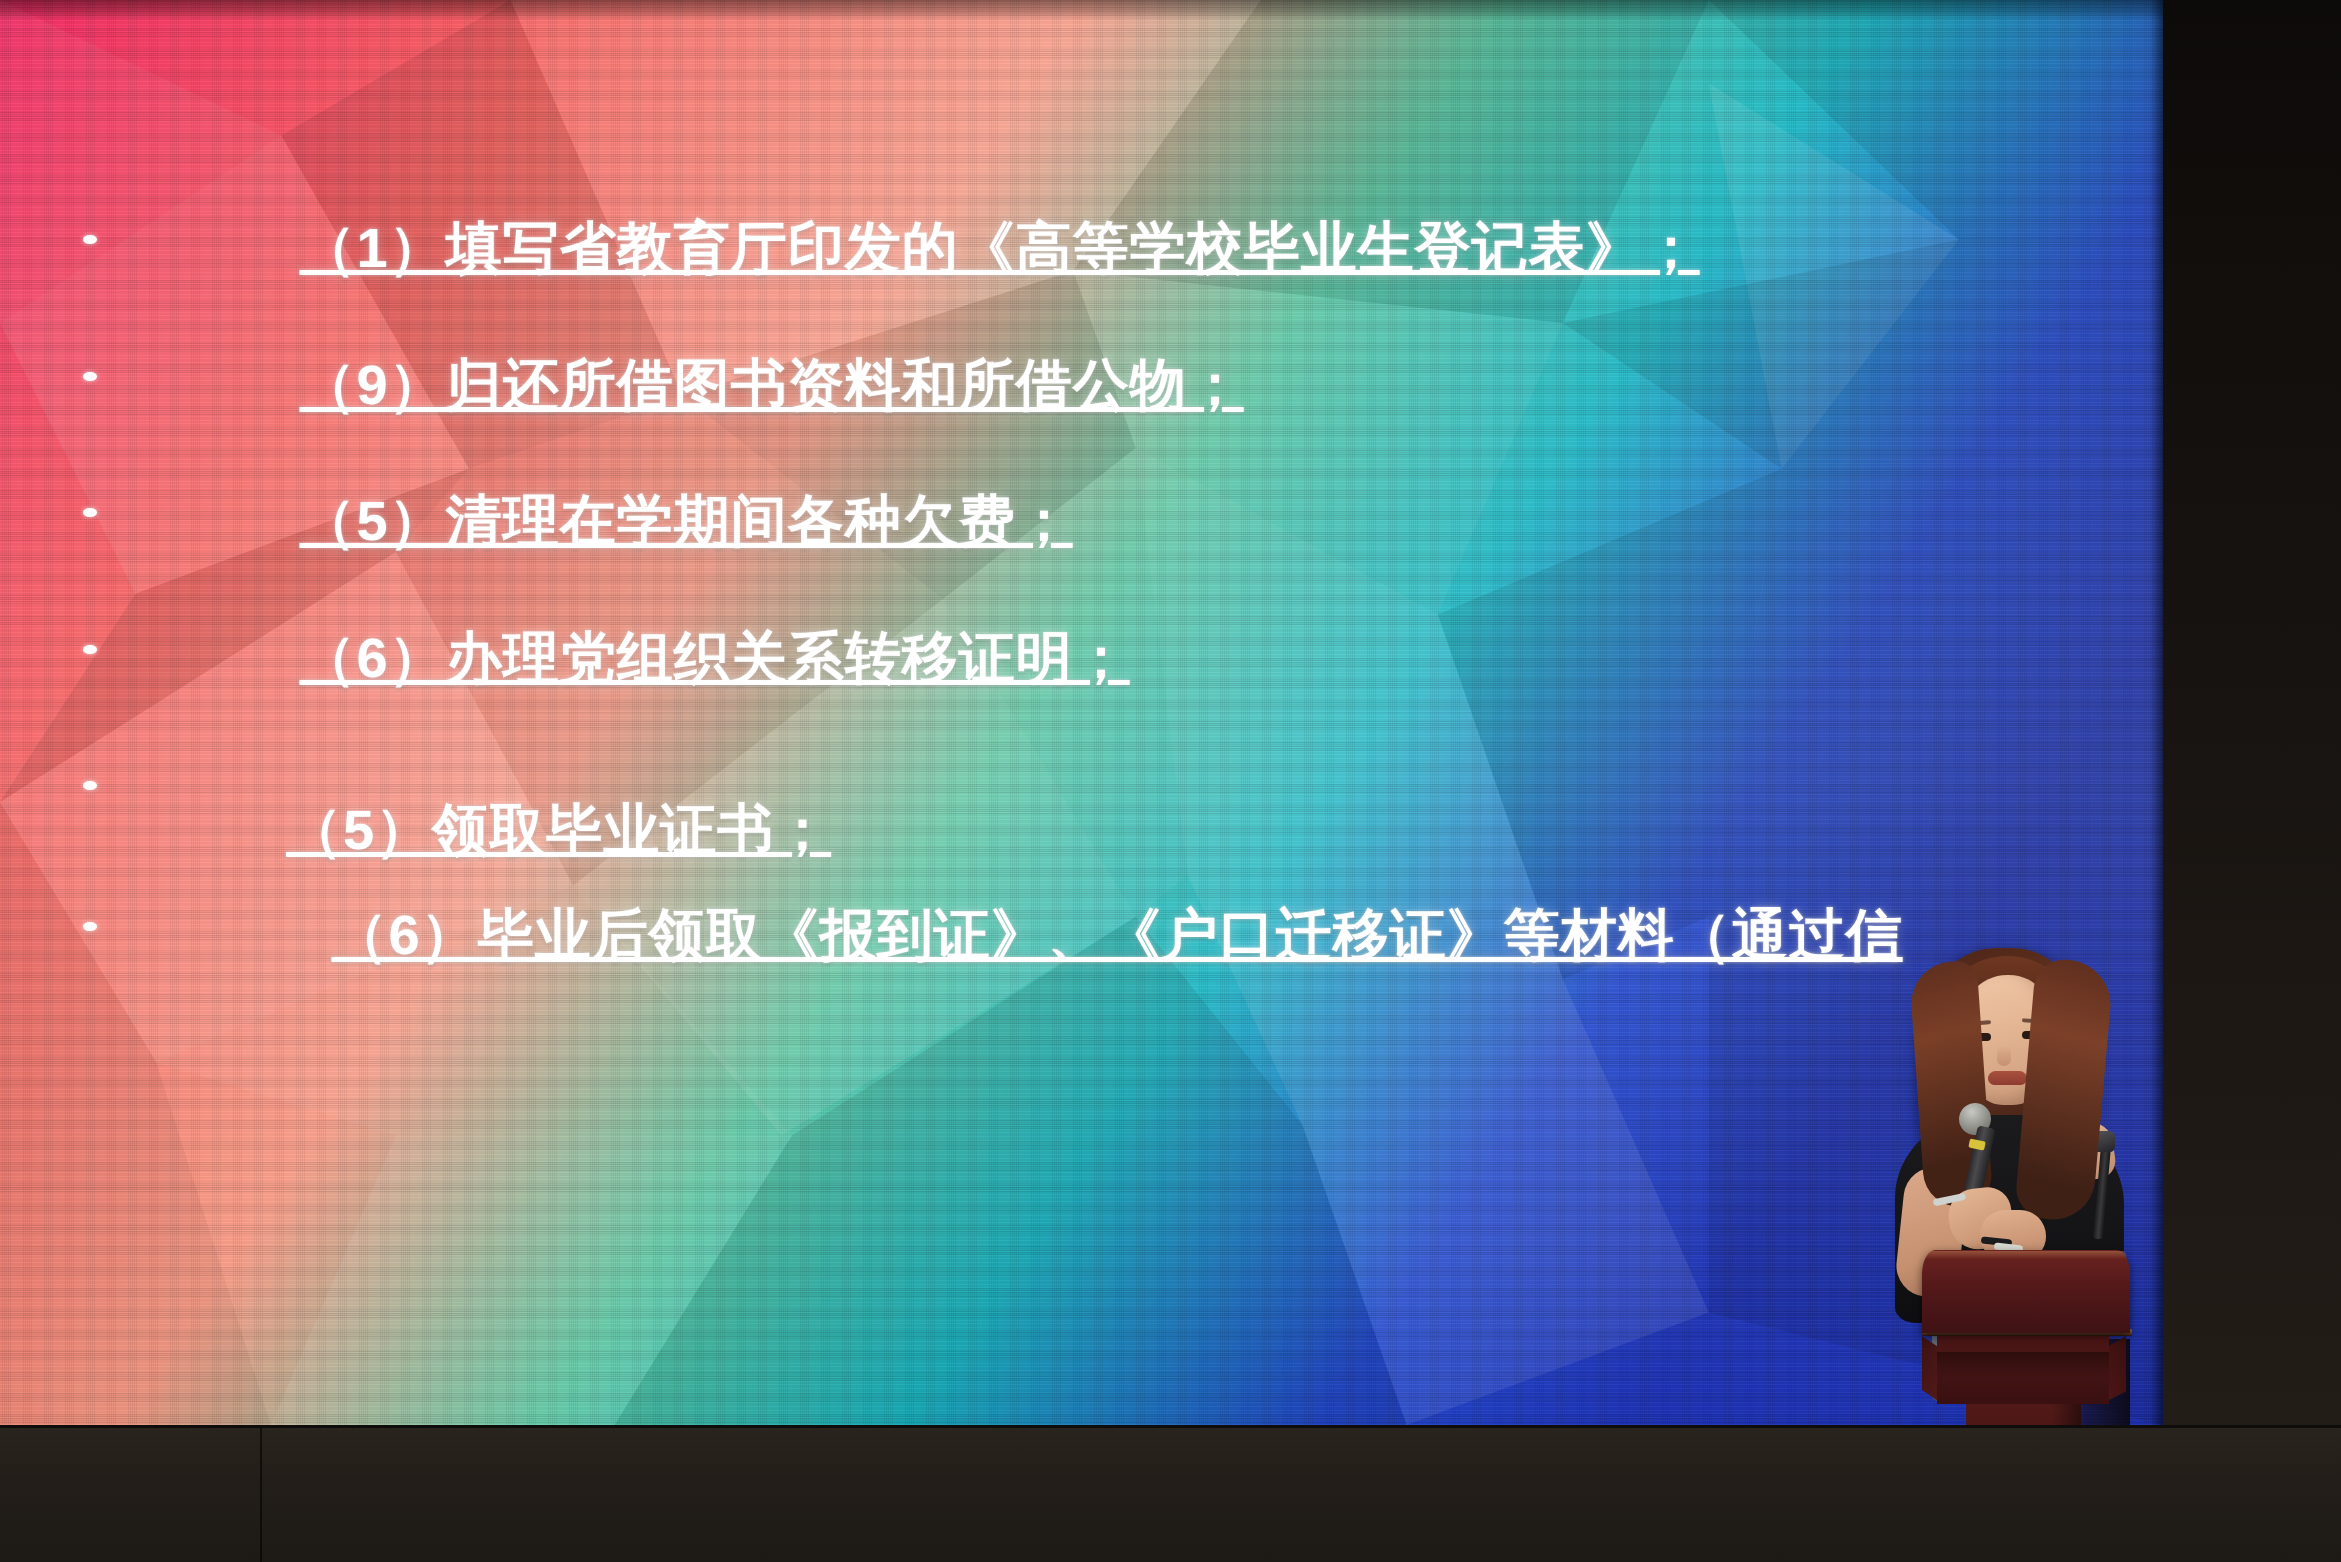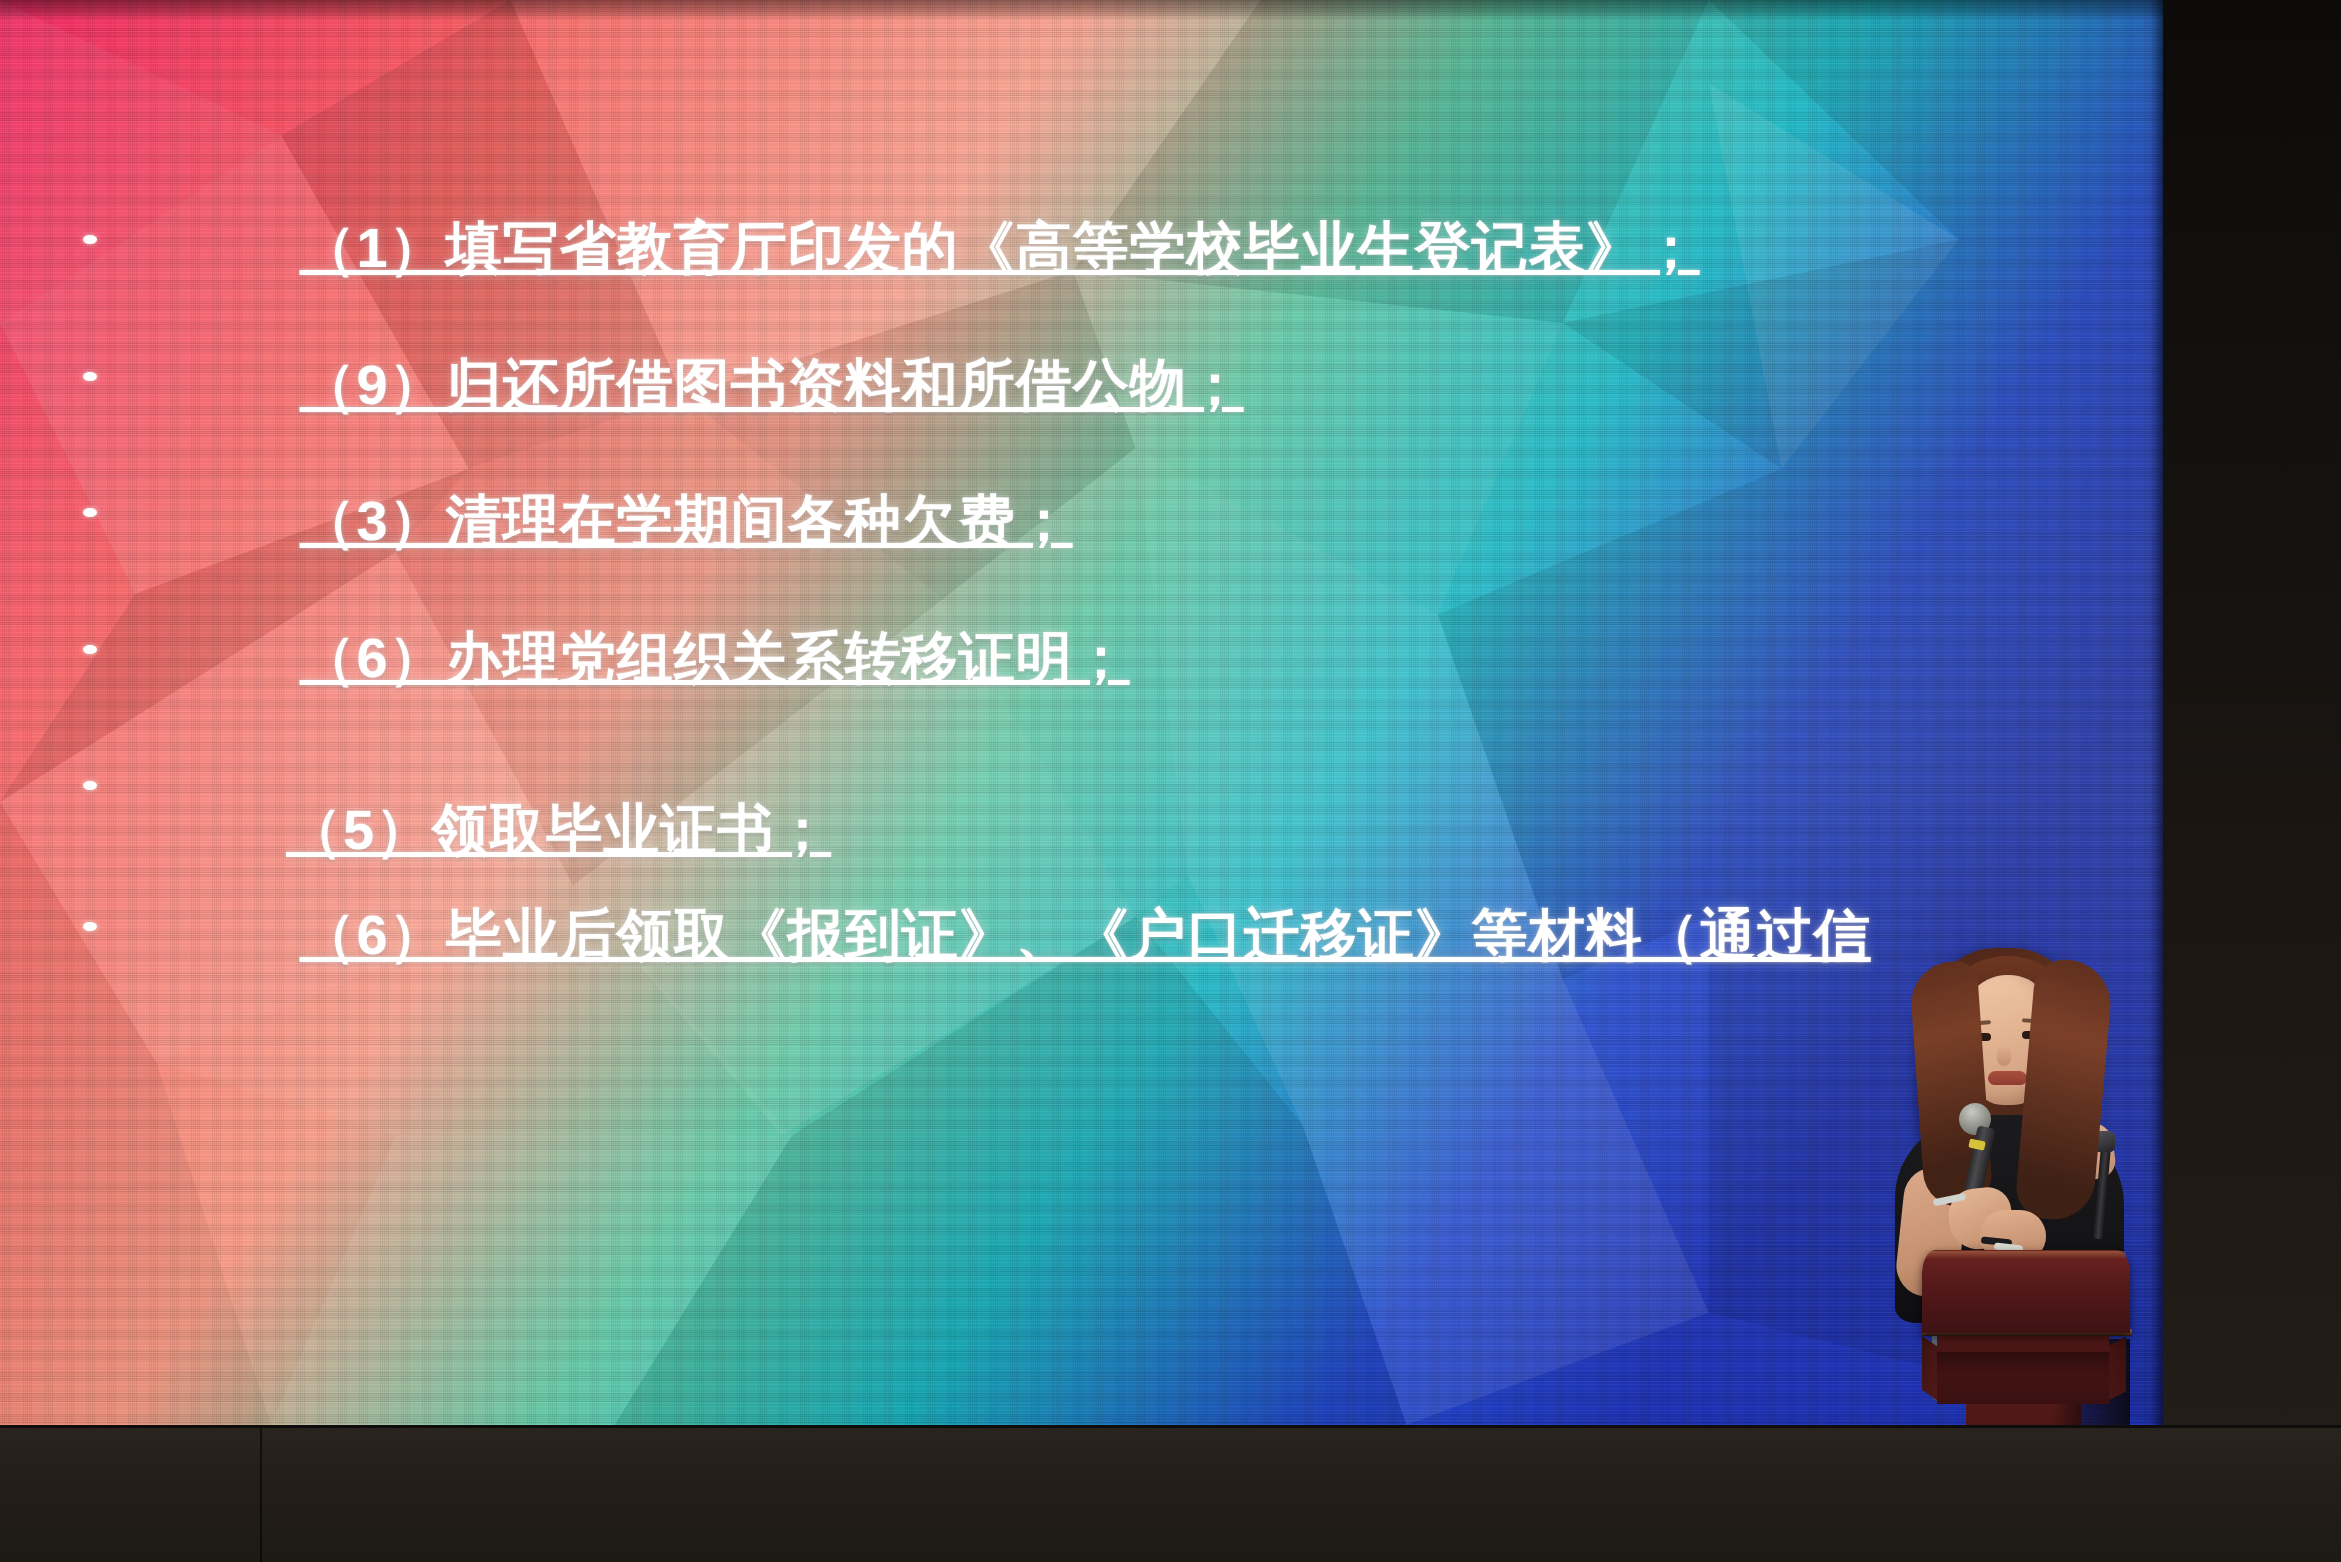--- a/index.html
+++ b/index.html
@@ -523,34 +523,34 @@
         <div class="bullet-text">（1）填写省教育厅印发的《高等学校毕业生登记表》；</div>
       </div>
 
       <div class="bullet-row" style="top:345px;">
         <div class="bullet-dot"></div>
         <div class="bullet-text">（9）归还所借图书资料和所借公物；</div>
       </div>
 
       <div class="bullet-row" style="top:481px;">
         <div class="bullet-dot"></div>
-        <div class="bullet-text">（3）清理在学期间各种欠费；</div>
+        <div class="bullet-text">（5）清理在学期间各种欠费；</div>
       </div>
 
       <div class="bullet-row" style="top:618px;">
         <div class="bullet-dot"></div>
         <div class="bullet-text">（6）办理党组织关系转移证明；</div>
       </div>
 
       <div class="bullet-row" style="top:754px;flex-direction:column;">
         <div class="bullet-dot"></div>
         <div class="bullet-text">（5）领取毕业证书；</div>
       </div>
 
-      <div class="bullet-row" style="top:895px;">
+      <div class="bullet-row" style="top:895px;gap:32px;">
         <div class="bullet-dot"></div>
         <div class="bullet-text wrap">
           <span class="l1">（6）毕业后领取《报到证》、《户口迁移证》等材料（通过信</span>
         </div>
       </div>
 
     </div>
   </div>
 
   <div id="speaker">

